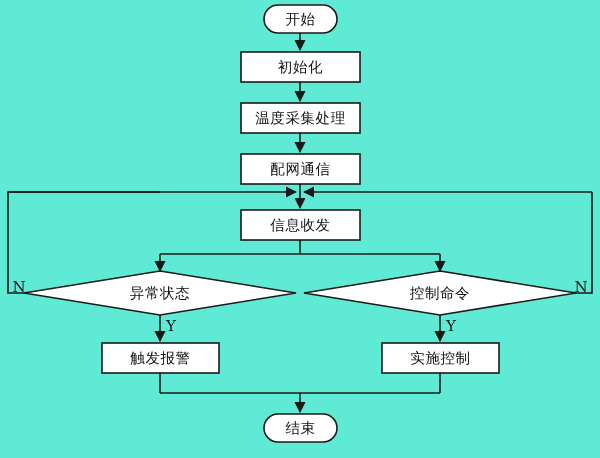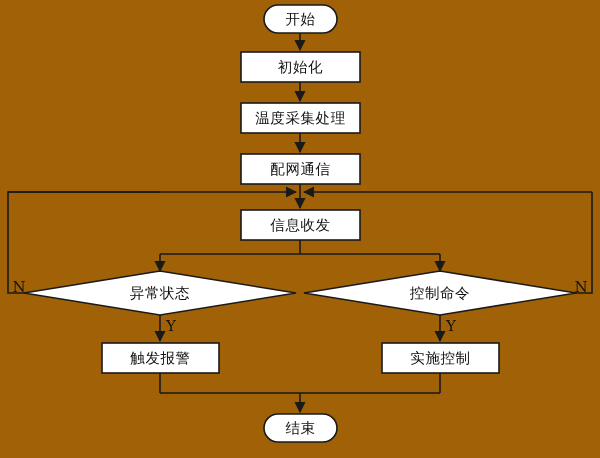--- a/index.html
+++ b/index.html
@@ -4,21 +4,21 @@
 <style>
   html, body {
     margin: 0;
     padding: 0;
     background: #ffffff;
   }
   #canvas {
     position: relative;
     width: 600px;
     height: 458px;
-    background: #a16207;
+    background: #5eead4;
     font-family: "DejaVu Sans", "Liberation Sans", sans-serif;
     overflow: hidden;
   }
   svg#flow {
     position: absolute;
     left: 0;
     top: 0;
     width: 600px;
     height: 458px;
   }

